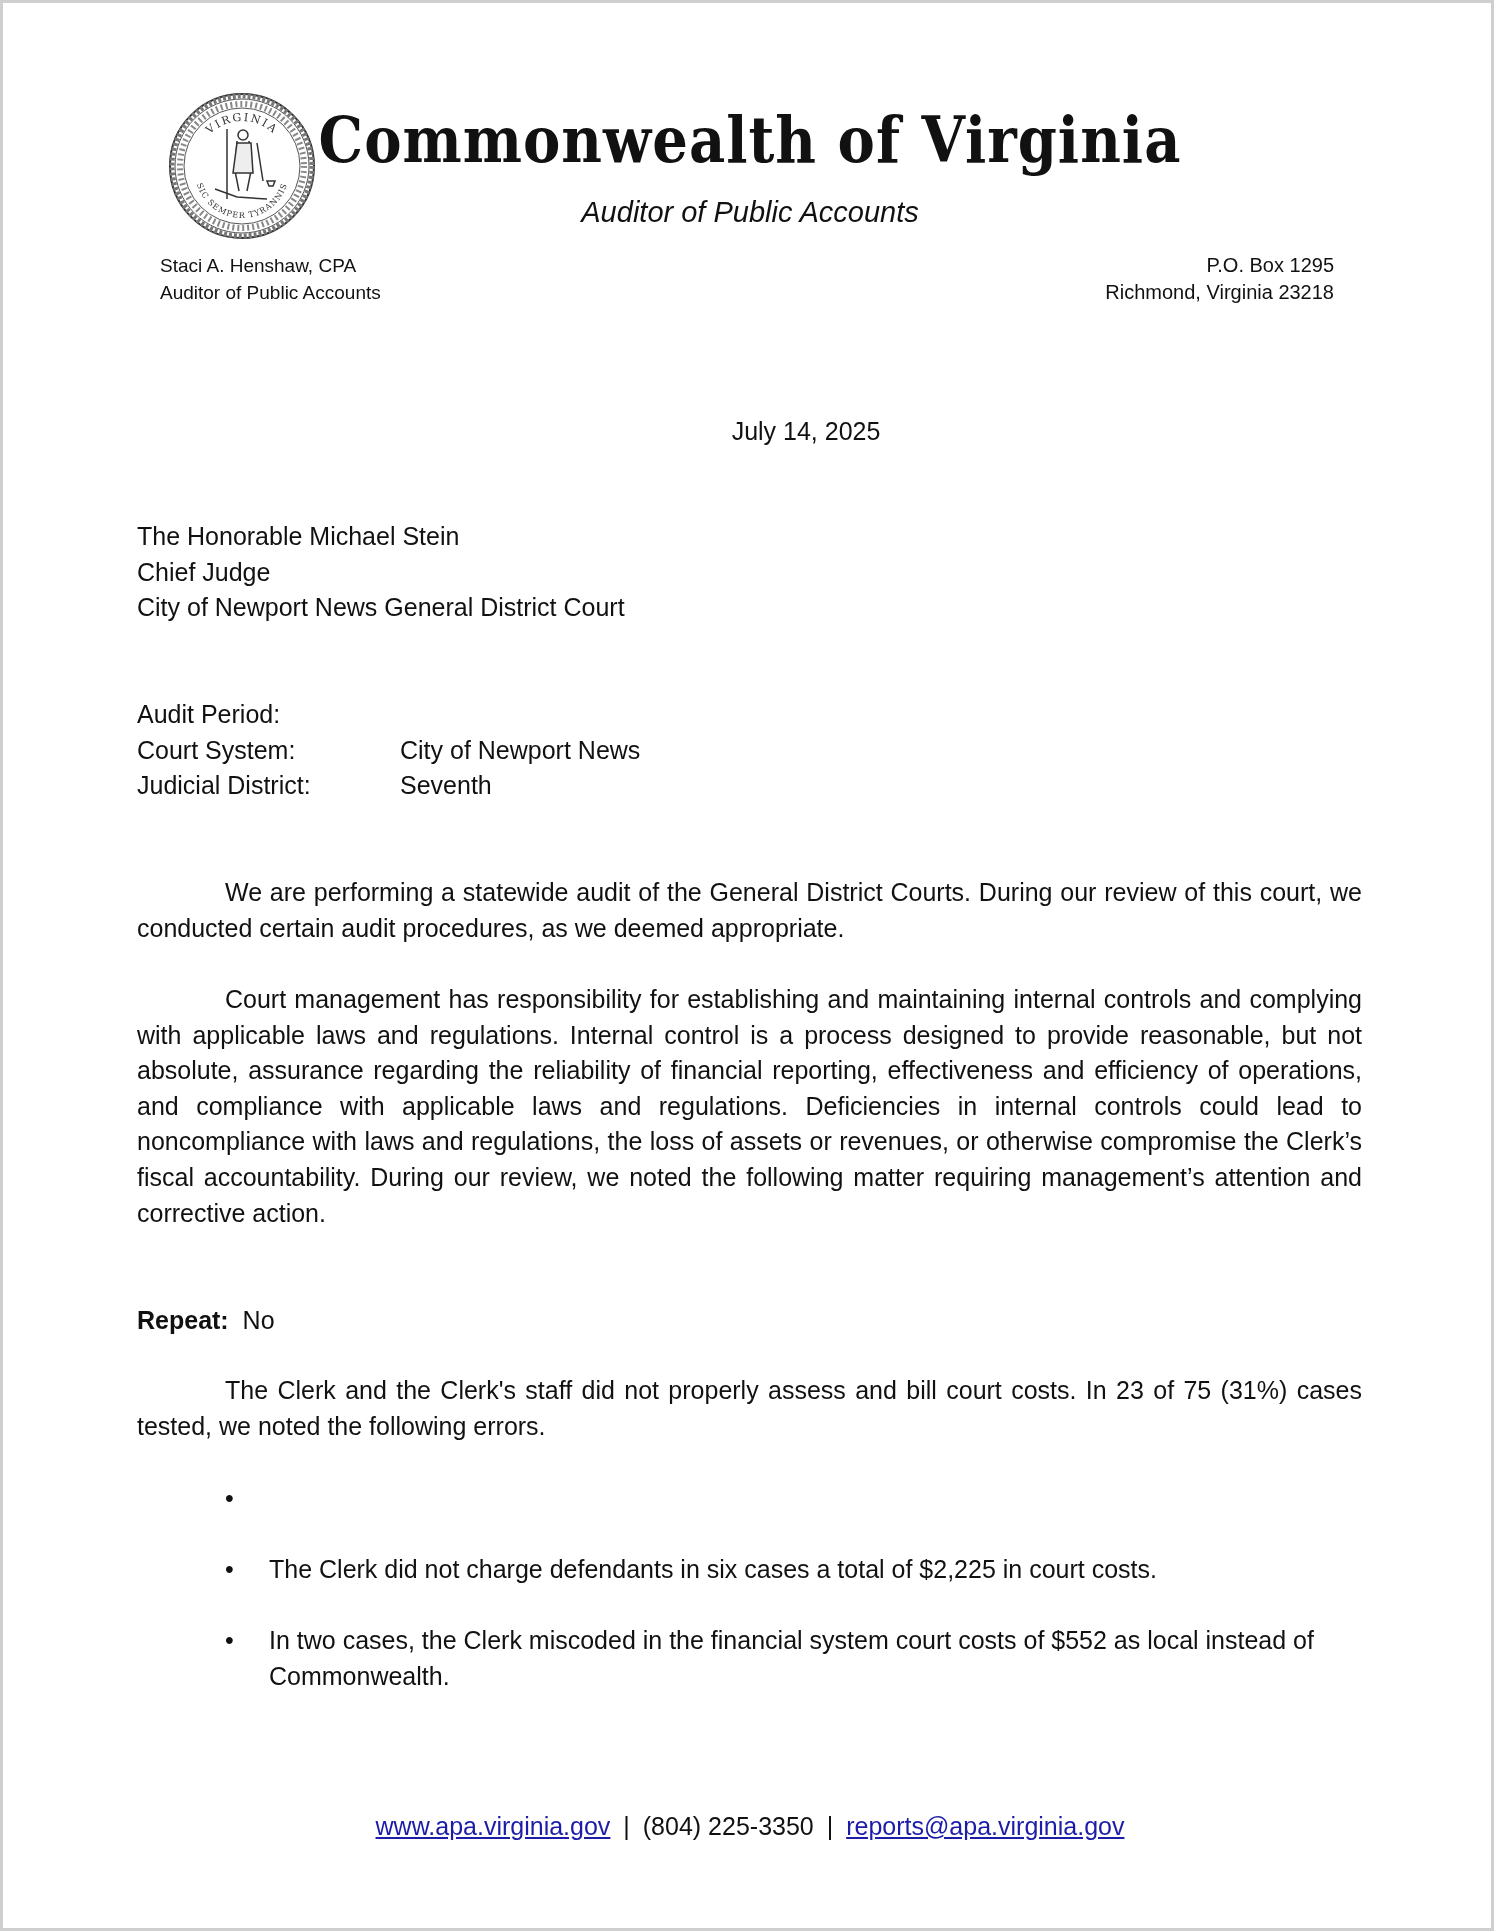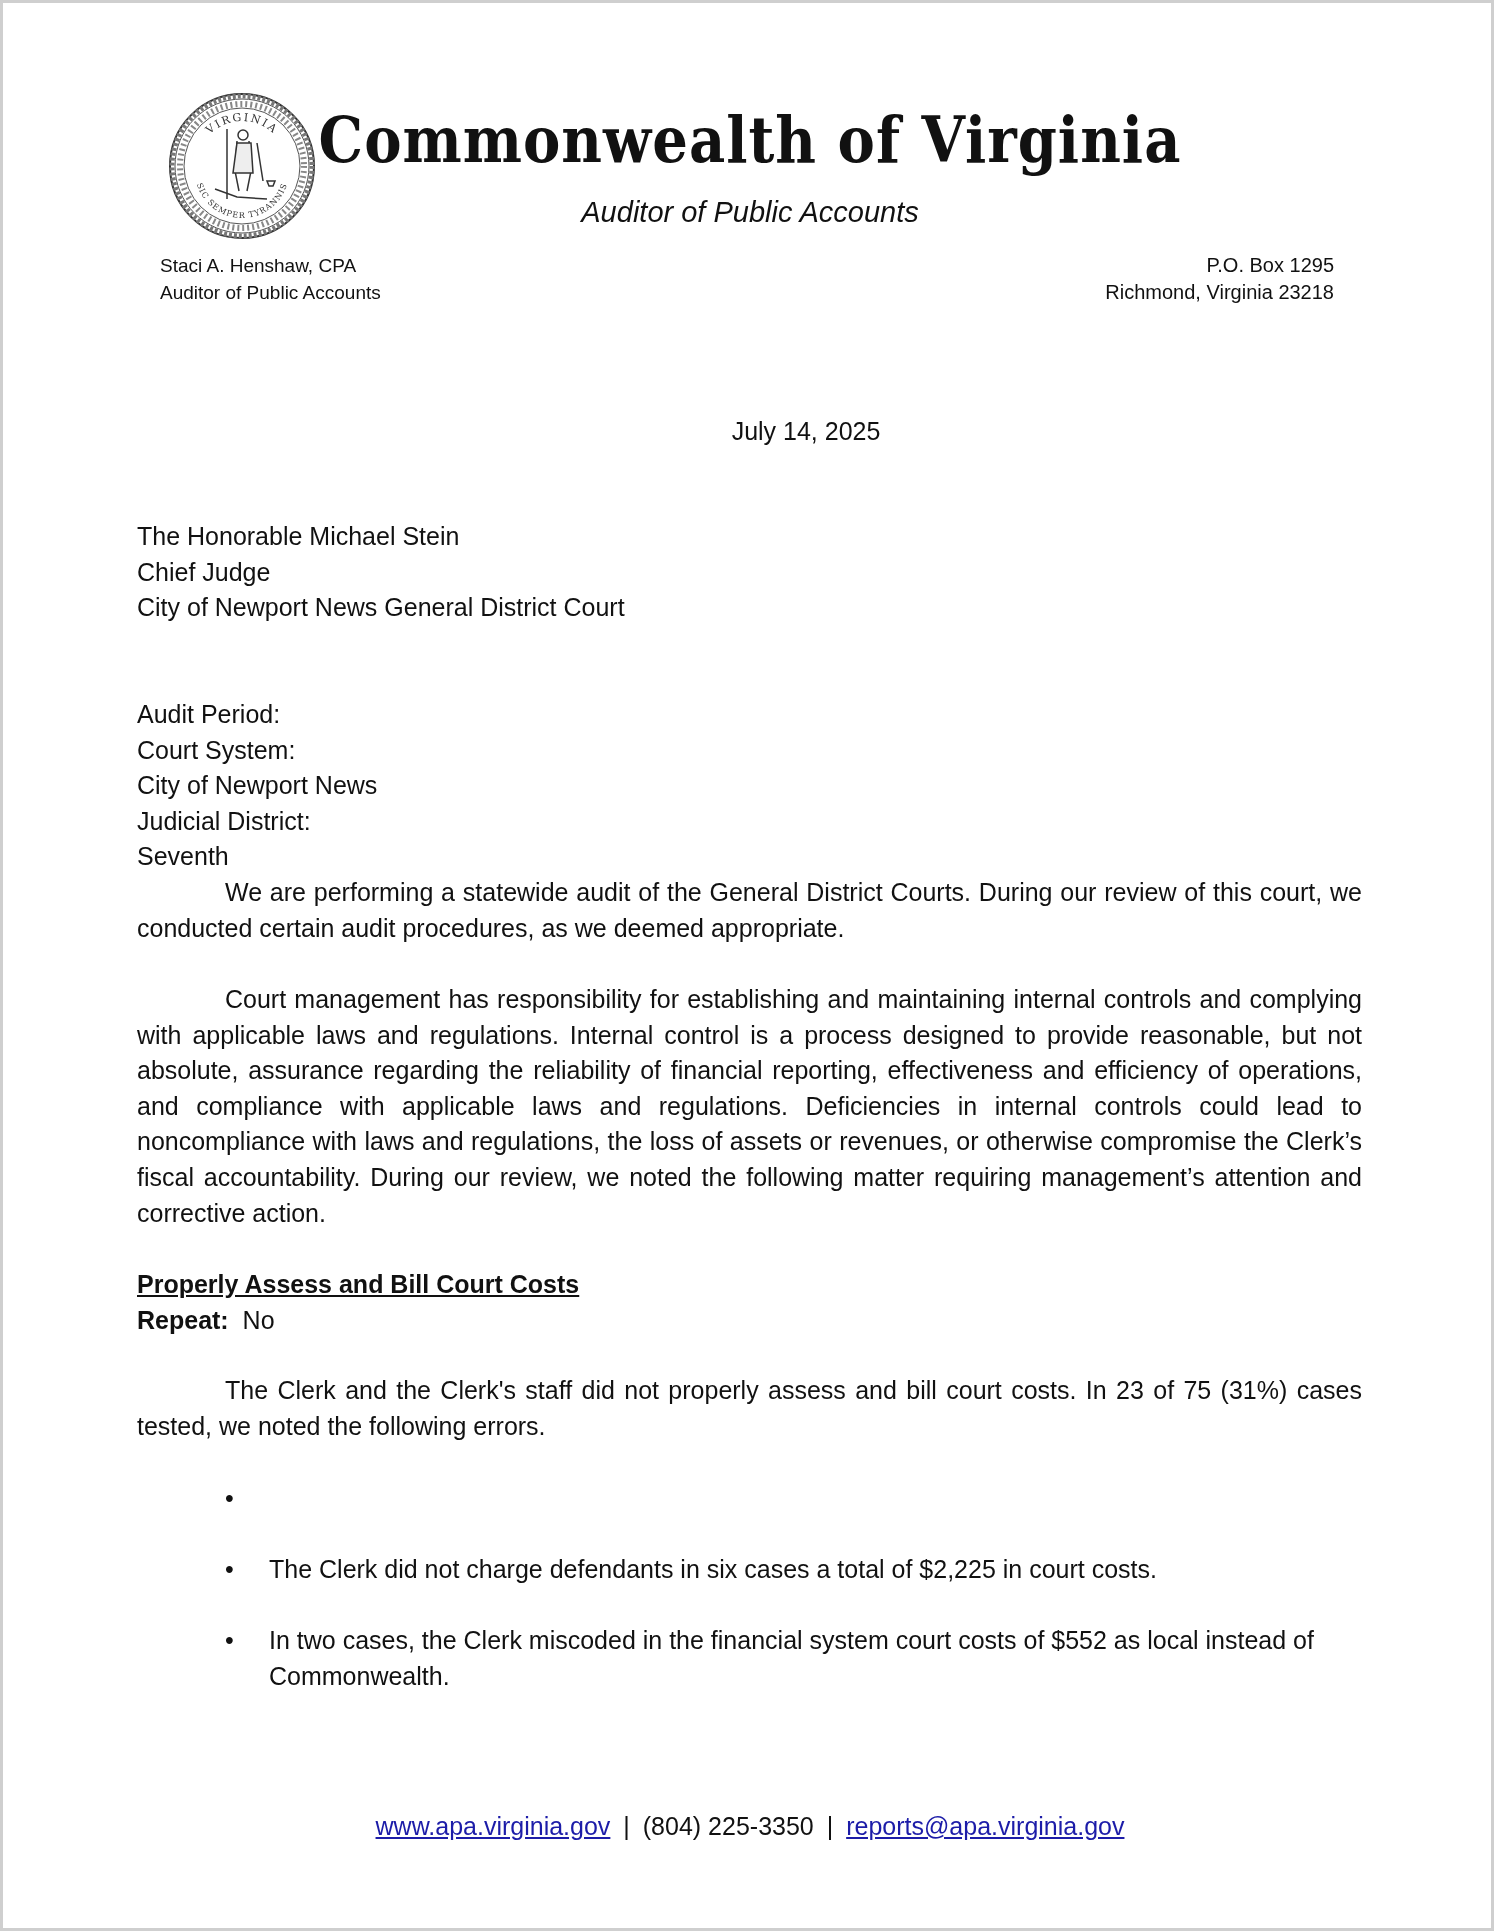--- a/index.html
+++ b/index.html
@@ -42,21 +42,21 @@
       color: #111;
     }
     .hdr-left { left: 157px; top: 249px; font-size: 19px; line-height: 27px; }
     .hdr-right { right: 157px; top: 249px; font-size: 20px; line-height: 27px; text-align: right; }
 
     
     .body-text { font-size: 25px; line-height: 35.6px; }
     .date { left: 0; width: 1494px; text-align: center; top: 411px; padding-left: 112px; box-sizing: border-box; }
     .addressee { left: 134px; top: 516px; }
     .meta { left: 134px; top: 694px; }
-    .meta-row { display: flex; flex-direction: column; }
+    .meta-row { display: flex; }
     .meta-label { width: 263px; }
     .para {
       left: 134px; width: 1225px;
       text-align: justify;
     }
     .para .indent { display: inline-block; width: 88px; }
     .p1 { top: 872px; }
     .p2 { top: 979px; }
     .finding-title {
       left: 134px; top: 1264px;
@@ -157,21 +157,20 @@
     </div>
   </div>
 
   <div class="abs body-text para p1">
     <span class="indent"></span><span>We are performing a statewide audit of the General District Courts.  During our review of this court, we conducted certain audit procedures, as we deemed appropriate.</span>
   </div>
   <div class="abs body-text para p2">
     <span class="indent"></span><span>Court management has responsibility for establishing and maintaining internal controls and complying with applicable laws and regulations.  Internal control is a process designed to provide reasonable, but not absolute, assurance regarding the reliability of financial reporting, effectiveness and efficiency of operations, and compliance with applicable laws and regulations.  Deficiencies in internal controls could lead to noncompliance with laws and regulations, the loss of assets or revenues, or otherwise compromise the Clerk’s fiscal accountability.  During our review, we noted the following matter requiring management’s attention and corrective action.</span>
   </div>
 
-  <div class="abs body-text finding-title">Properly Assess and Bill Court Costs</div>
   <div class="abs body-text repeat">
     <b>Repeat:</b>&nbsp;&nbsp;<span>No</span>
   </div>
   <div class="abs body-text para p3">
     <span class="indent"></span><span>The Clerk and the Clerk's staff did not properly assess and bill court costs.  In 23 of 75 (31%) cases tested, we noted the following errors.</span>
   </div>
 
   <div class="abs body-text bullets">
     <div class="bullet">
       <span class="bullet-dot">•</span>

